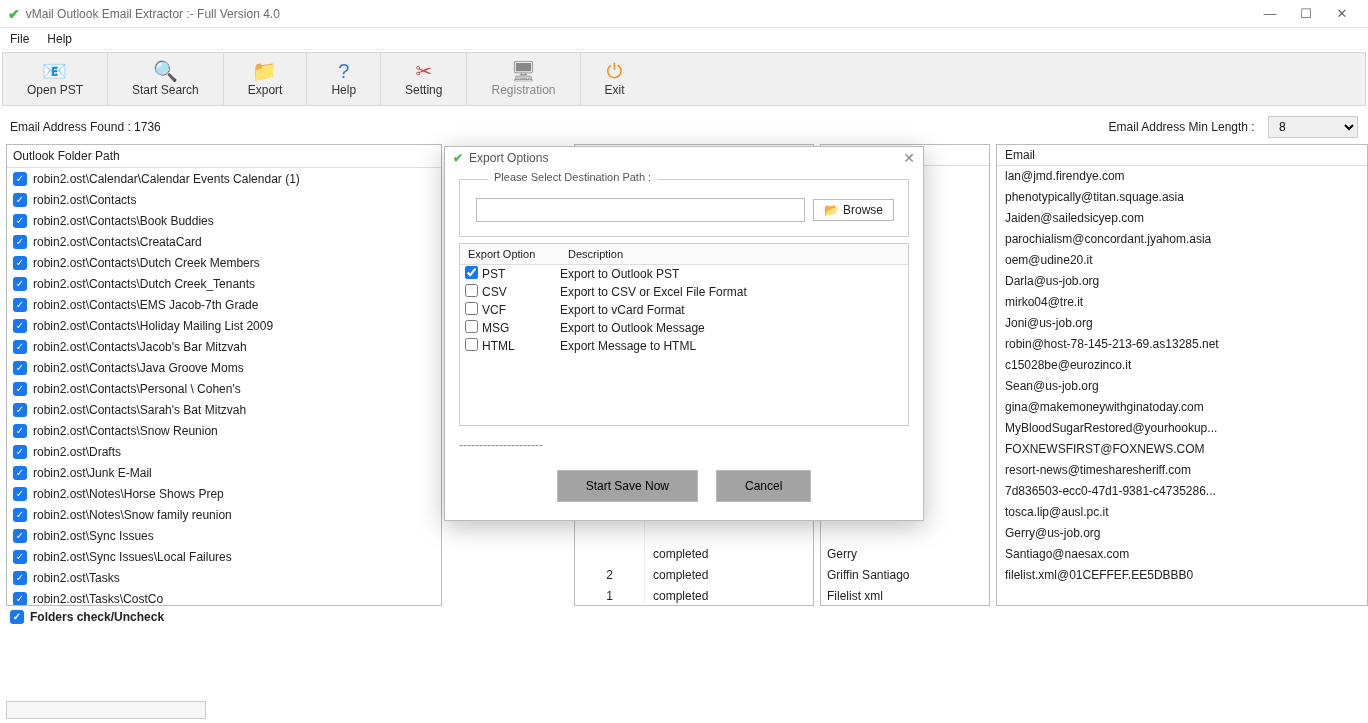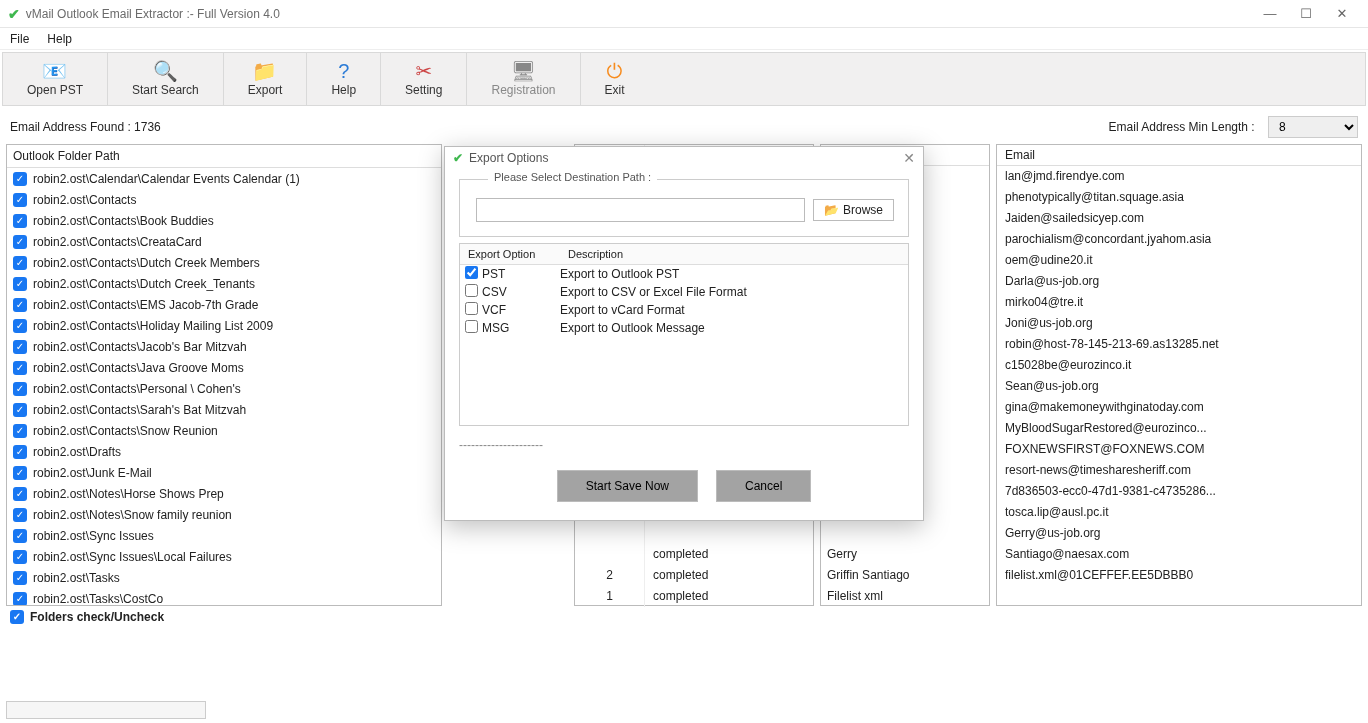--- a/index.html
+++ b/index.html
@@ -8,21 +8,21 @@
 .titlebar .app-icon { color: #3fb84f; font-weight: bold; margin-right: 6px; font-size: 14px; }
 .titlebar .title { flex: 1; color: #6b6b6b; font-size: 12px; }
 .titlebar .winctrl { width: 36px; text-align: center; color: #666; cursor: default; font-size: 13px; }
 .menubar { height: 22px; display: flex; align-items: center; padding: 0 10px; gap: 18px; font-size: 12px; border-bottom: 1px solid #eee; }
 .toolbar { height: 54px; display: flex; background: #f1f0f0; border: 1px solid #d9d9d9; margin: 2px; }
 .toolbtn { flex: 0 0 auto; padding: 4px 24px; text-align: center; border-right: 1px solid #d9d9d9; display: flex; flex-direction: column; align-items: center; justify-content: center; gap: 2px; cursor: default; }
 .toolbtn .ic { font-size: 20px; line-height: 1; }
 .toolbtn .lbl { font-size: 12px; color: #333; }
 .statusline { display: flex; justify-content: space-between; align-items: center; padding: 8px 10px 6px 10px; font-size: 12px; }
 .minlen select { font-size: 12px; padding: 2px 6px; border: 1px solid #ccc; width: 90px; }
-.panels { display: flex; gap: 6px; padding: 0 6px; }
+.panels { display: flex; gap: 6px; padding: 0 0; margin-left: 6px; }
 .leftpanel { flex: 0 0 436px; border: 1px solid #bbb; height: 462px; overflow: hidden; }
 .leftpanel .hdr { padding: 4px 6px; border-bottom: 1px solid #ddd; background: #fff; font-size: 12px; }
 .folderlist { overflow: auto; }
 .folderrow { display: flex; align-items: center; gap: 6px; padding: 2px 6px; font-size: 12px; height: 21px; }
 .chk { width: 14px; height: 14px; border-radius: 3px; background: #1877f2; color: #fff; display: inline-flex; align-items: center; justify-content: center; font-size: 10px; line-height: 1; }
 .midspacer { flex: 0 0 120px; }
 .midcol { flex: 0 0 240px; border: 1px solid #bbb; height: 462px; }
 .midcol .cellrow { display: flex; height: 21px; font-size: 12px; }
 .midcol .c1 { width: 70px; text-align: center; padding-top: 3px; border-right: 1px solid #eee; }
 .midcol .c2 { flex: 1; padding: 3px 8px; }
@@ -337,21 +337,21 @@
         <div class="erow">Jaiden@sailedsicyep.com</div>
         <div class="erow">parochialism@concordant.jyahom.asia</div>
         <div class="erow">oem@udine20.it</div>
         <div class="erow">Darla@us-job.org</div>
         <div class="erow">mirko04@tre.it</div>
         <div class="erow">Joni@us-job.org</div>
         <div class="erow">robin@host-78-145-213-69.as13285.net</div>
         <div class="erow">c15028be@eurozinco.it</div>
         <div class="erow">Sean@us-job.org</div>
         <div class="erow">gina@makemoneywithginatoday.com</div>
-        <div class="erow">MyBloodSugarRestored@eurozinco...</div>
+        <div class="erow">MyBloodSugarRestored@yourhookup...</div>
         <div class="erow">FOXNEWSFIRST@FOXNEWS.COM</div>
         <div class="erow">resort-news@timesharesheriff.com</div>
         <div class="erow">7d836503-ecc0-47d1-9381-c4735286...</div>
         <div class="erow">tosca.lip@ausl.pc.it</div>
         <div class="erow">Gerry@us-job.org</div>
         <div class="erow">Santiago@naesax.com</div>
         <div class="erow">filelist.xml@01CEFFEF.EE5DBBB0</div>
       </div>
   </div>
 </div>
@@ -400,20 +400,25 @@
         <div class="optrow">
           <span class="ocb"><input type="checkbox" style=""></span>
           <span class="onm">VCF</span>
           <span class="odesc">Export to vCard Format</span>
         </div>
         <div class="optrow">
           <span class="ocb"><input type="checkbox" style=""></span>
           <span class="onm">MSG</span>
           <span class="odesc">Export to Outlook Message</span>
         </div>
+        <div class="optrow">
+          <span class="ocb"><input type="checkbox" style=""></span>
+          <span class="onm">HTML</span>
+          <span class="odesc">Export Message to HTML</span>
+        </div>
       </div>
   </div>
   <div class="sep">---------------------</div>
   <div class="mbuttons">
     <button>Start Save Now</button>
     <button>Cancel</button>
   </div>
 </div>
 
 </body></html>

